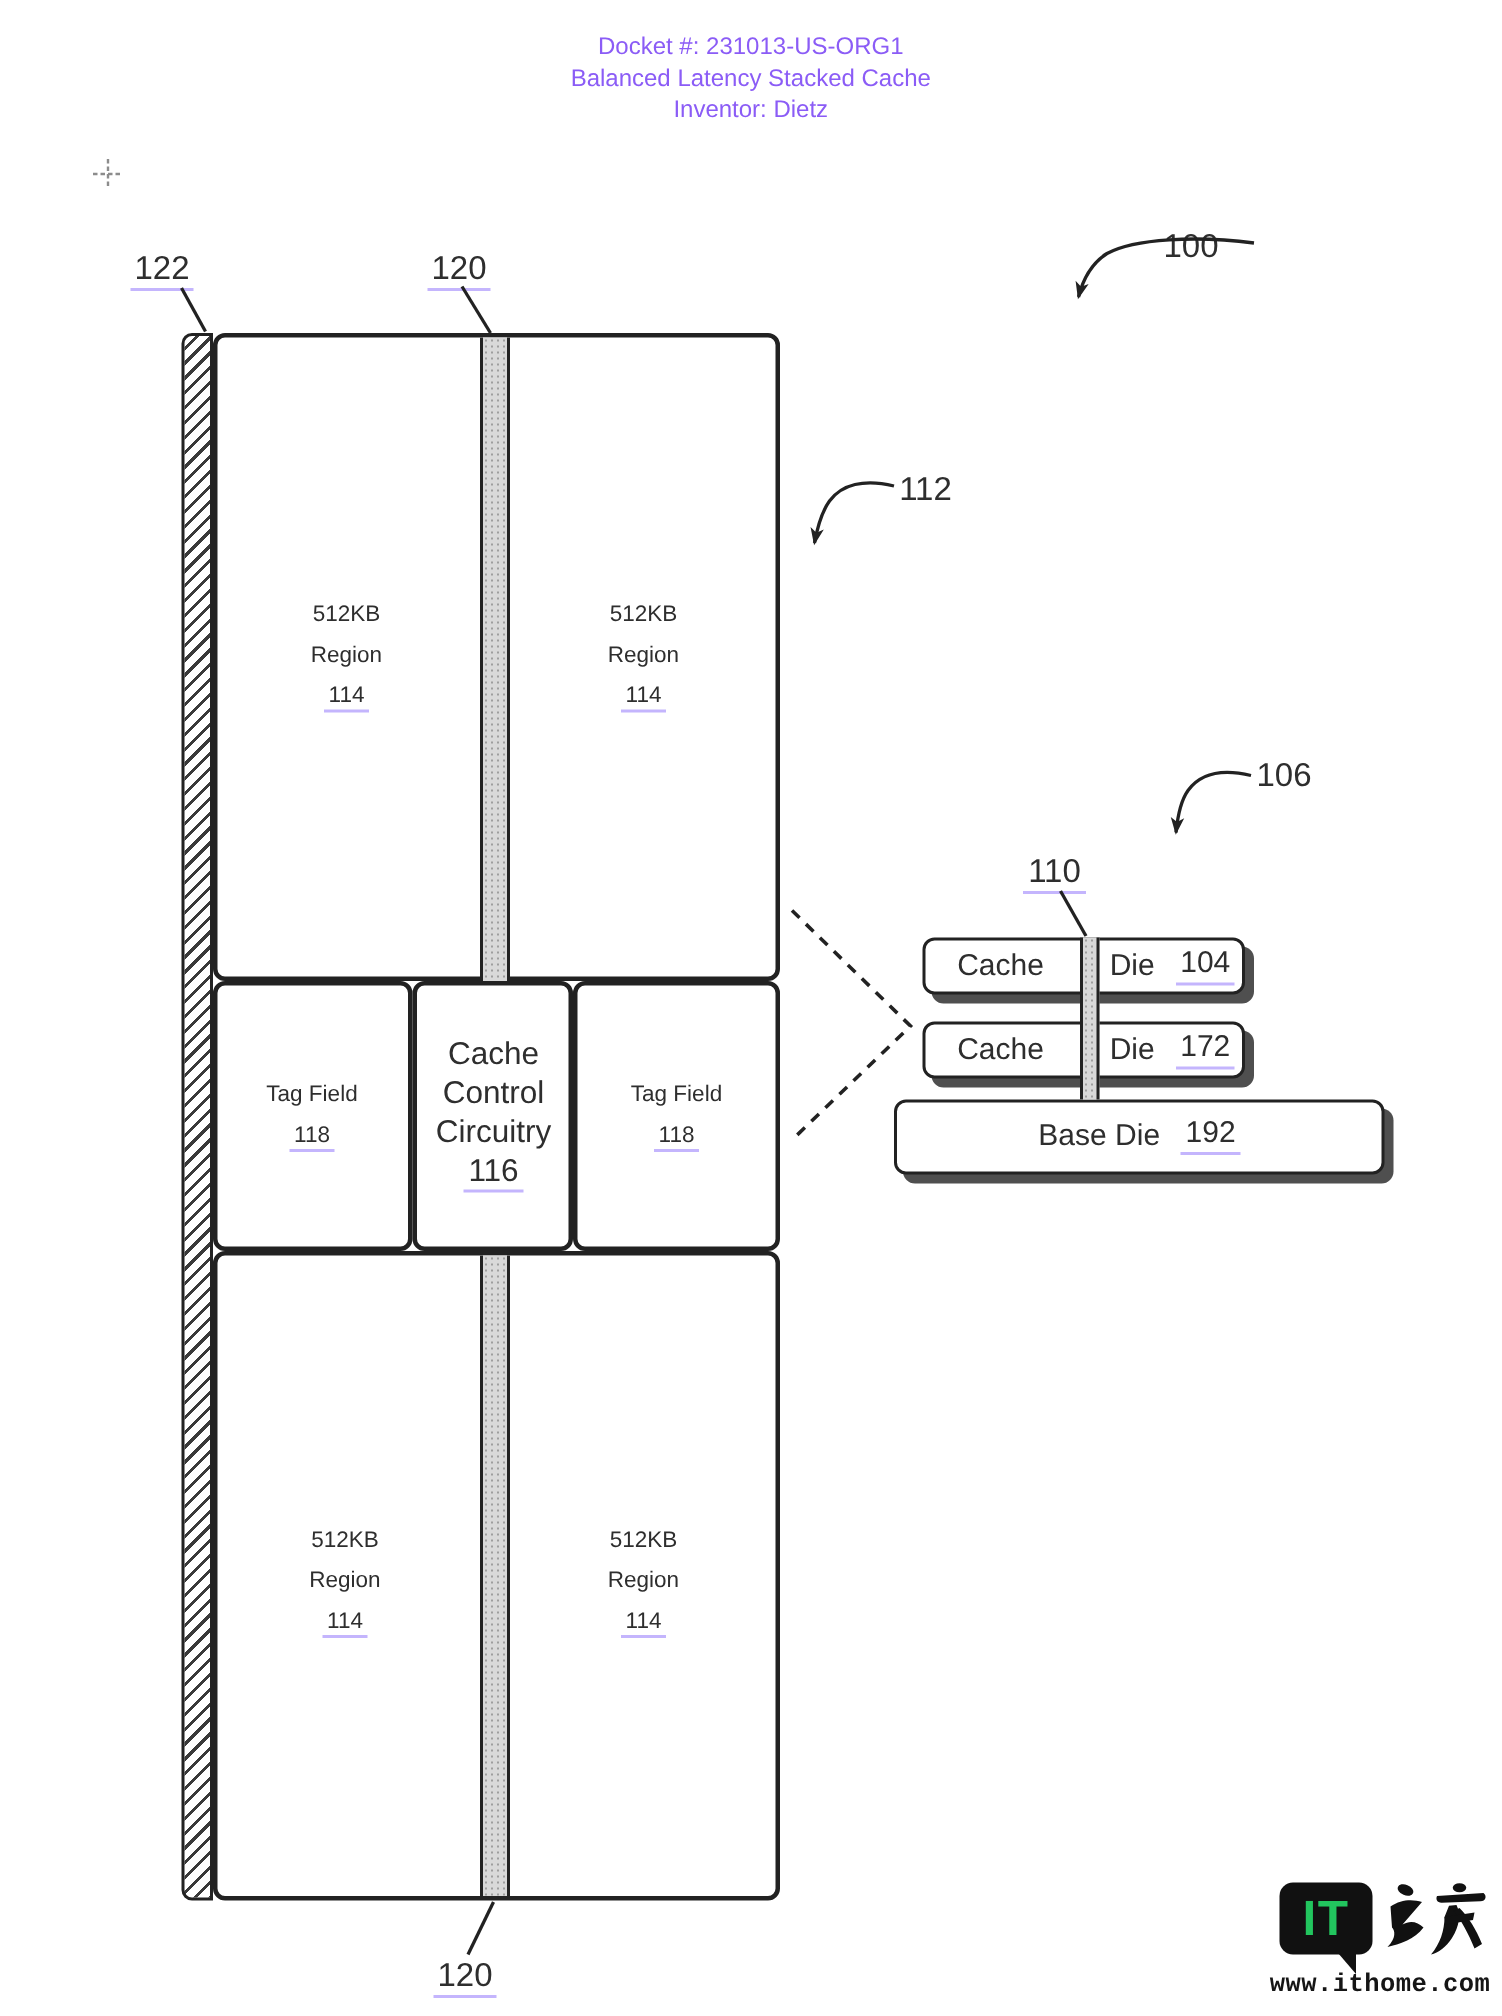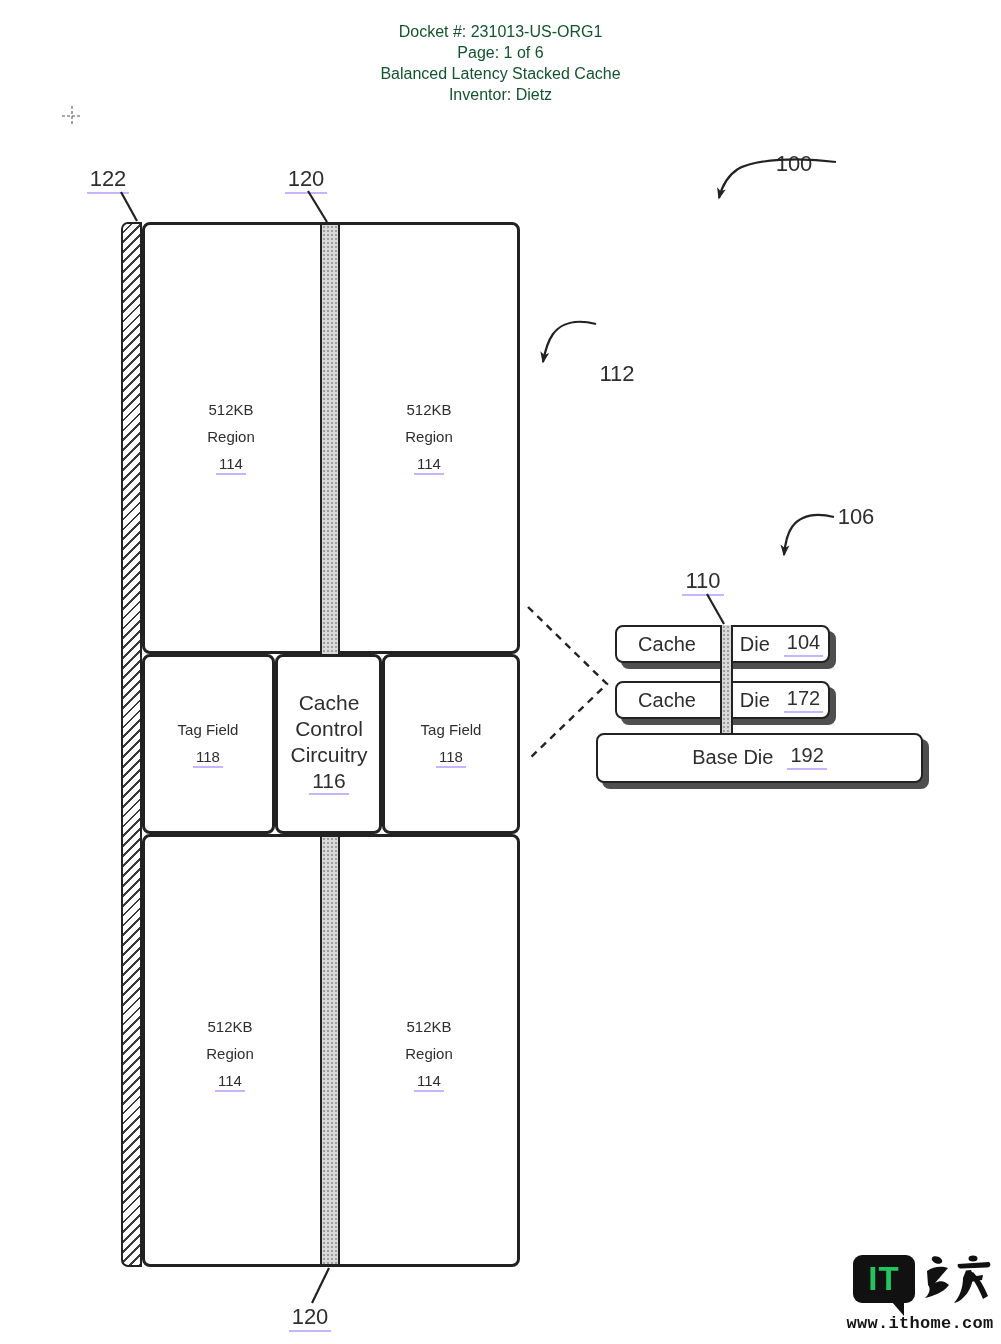--- a/index.html
+++ b/index.html
@@ -1,21 +1,21 @@
 <!DOCTYPE html>
 <html><head>
 <meta charset="utf-8">
 <style>
   html,body{margin:0;padding:0;background:#fff;}
   .page{position:relative;width:1001px;height:1344px;background:#ffffff;overflow:hidden;
         font-family:"Liberation Sans","DejaVu Sans",sans-serif;color:#2e2e2e;}
 
   
   .doc-header{position:absolute;top:21px;left:0;width:100%;text-align:center;
-              font-size:16px;line-height:21px;color:#14532d;}
+              font-size:16px;line-height:21px;color:#8b5cf6;}
 
   
   .box{position:absolute;border:3px solid #222;border-radius:8px;background:#fff;box-sizing:border-box;z-index:1;}
   .mid{z-index:2;}
 
   
   .hatch-strip{position:absolute;left:121px;top:222px;width:21px;height:1045px;
                border:2.5px solid #222;border-radius:7px 0 0 7px;box-sizing:border-box;z-index:0;
                background:repeating-linear-gradient(135deg,#ffffff 0 5px,#3a3a3a 5px 7px);}
 
@@ -59,21 +59,20 @@
   .wm-url{position:absolute;left:0;top:67px;width:148px;text-align:center;
           font-size:17px;font-weight:bold;color:#151515;letter-spacing:0.3px;font-family:Liberation Mono, monospace;}
 </style>
 </head>
 <body>
 
 <div class="page">
 
   <div class="doc-header">
     <div>Docket #: 231013-US-ORG1</div>
-    <div>Page: 1 of 6</div>
     <div>Balanced Latency Stacked Cache</div>
     <div>Inventor: Dietz</div>
   </div>
 
   <div class="hatch-strip"></div>
   <div class="box" style="left:142px;top:222px;width:378px;height:432px;"></div>
   <div class="box mid" style="left:142px;top:654px;width:133px;height:180px;"></div>
   <div class="box mid" style="left:275px;top:654px;width:107px;height:180px;"></div>
   <div class="box mid" style="left:382px;top:654px;width:138px;height:180px;"></div>
   <div class="box" style="left:142px;top:834px;width:378px;height:433px;"></div>
@@ -141,21 +140,21 @@
     <span>Base Die</span>
       <span class="gap"></span>
     <span class="u">192</span>
   </div>
 
   <div class="ref-label" style="left:73px;top:166px;"><span class="u">122</span></div>
   <div class="ref-label" style="left:271px;top:166px;"><span class="u">120</span></div>
   <div class="ref-label" style="left:275px;top:1304px;"><span class="u">120</span></div>
   <div class="ref-label" style="left:668px;top:568px;"><span class="u">110</span></div>
   <div class="ref-label" style="left:759px;top:151px;"><span>100</span></div>
-  <div class="ref-label" style="left:582px;top:313px;margin-top:48px;"><span>112</span></div>
+  <div class="ref-label" style="left:582px;top:313px;"><span>112</span></div>
   <div class="ref-label" style="left:821px;top:504px;"><span>106</span></div>
 
   <svg class="overlay" width="1001" height="1344" viewBox="0 0 1001 1344">
     <defs>
       <marker id="ah" markerWidth="16" markerHeight="12" refX="10.5" refY="5" orient="auto" markerUnits="userSpaceOnUse">
         <path d="M0.5,0.5 L12,5 L0.5,9.5 L3.5,5 Z" fill="#222"></path>
       </marker>
     </defs>
     <path class="ln" d="M121,192 L137,221"></path>
     <path class="ln" d="M308,191 L327,222"></path>

